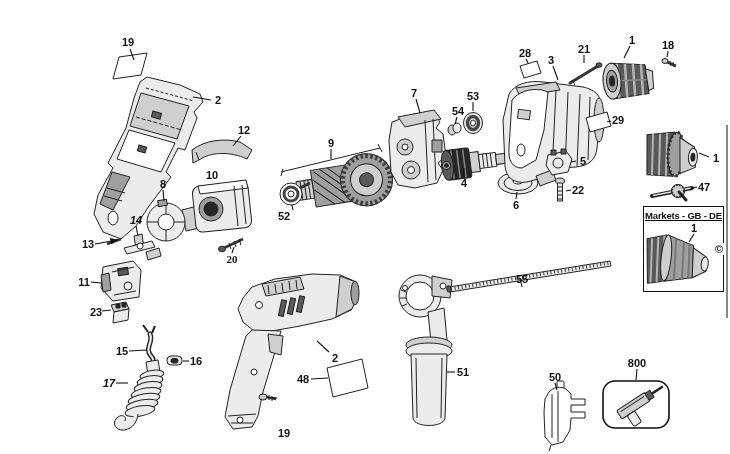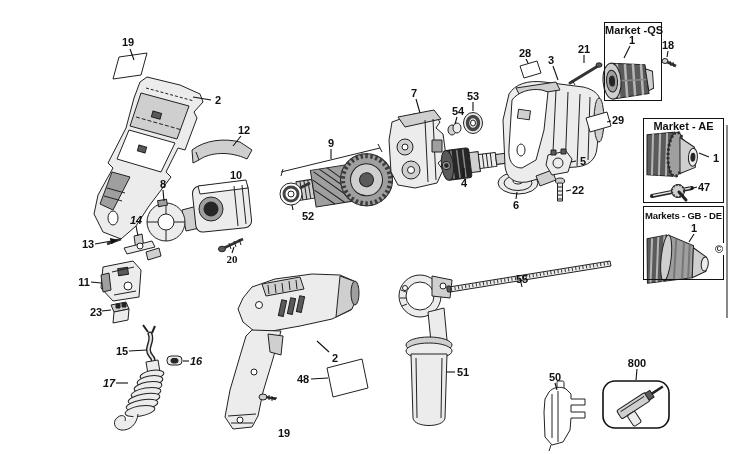--- a/index.html
+++ b/index.html
@@ -5,21 +5,21 @@
   html,body{margin:0;padding:0;background:#fff;}
   .page{position:relative;width:730px;height:454px;background:#fff;overflow:hidden;
         font-family:"Liberation Sans",sans-serif;}
   .art{position:absolute;left:0;top:0;width:730px;height:454px;}
   .box{position:absolute;border:1.6px solid #111;background:transparent;text-align:center;box-sizing:border-box;}
   .box-title{display:block;font-weight:bold;color:#111;padding-top:1px;white-space:nowrap;}
   .box-qs{left:604px;top:22px;width:58px;height:79px;}
   .box-qs .box-title{font-size:11px;}
   .box-ae{left:643px;top:118px;width:81px;height:85px;}
   .box-ae .box-title{font-size:11px;}
-  .box-gbde{left:643px;top:206px;width:81px;height:74px;}
+  .box-gbde{left:643px;top:206px;width:81px;height:86px;text-decoration:underline;}
   .box-gbde .box-title{font-size:9.5px;letter-spacing:-0.2px;padding-top:3px;}
   .callout{position:absolute;transform:translate(-50%,-50%);font-weight:bold;font-size:11px;color:#111;white-space:nowrap;}
   .copyright{position:absolute;left:714px;top:243px;font-size:11px;font-weight:bold;color:#222;background:#fff;padding:0 1px;}
   svg .ln{stroke:#222;stroke-width:1;fill:none;}
   svg .f0{fill:#fff;}  svg .f1{fill:#ececec;} svg .f2{fill:#cfcfcf;}
   svg .f3{fill:#9f9f9f;} svg .f4{fill:#5a5a5a;} svg .f5{fill:#262626;}
   svg .f0,svg .f1,svg .f2,svg .f3,svg .f4,svg .f5{stroke:#222;stroke-width:1;stroke-linejoin:round;}
 </style>
 </head>
 <body>
@@ -377,46 +377,40 @@
         <line x1="329" y1="352" x2="317" y2="341" stroke="#111" stroke-width="1.1"></line>
         <line x1="311" y1="379" x2="328" y2="378" stroke="#111" stroke-width="1.1"></line>
         <line x1="277" y1="398" x2="272" y2="398" stroke="#111" stroke-width="1.1"></line>
         <line x1="455" y1="372" x2="447" y2="372" stroke="#111" stroke-width="1.1"></line>
         <line x1="522" y1="287" x2="520" y2="278" stroke="#111" stroke-width="1.1"></line>
         <line x1="555" y1="383" x2="557" y2="390" stroke="#111" stroke-width="1.1"></line>
         <line x1="637" y1="369" x2="636" y2="380" stroke="#111" stroke-width="1.1"></line>
       </g>
   </svg>
 
-  <div class="box box-qs">
-    <span class="box-title">Market -QS</span>
-  </div>
-  <div class="box box-ae">
-    <span class="box-title">Market - AE</span>
-  </div>
   <div class="box box-gbde">
     <span class="box-title">Markets - GB - DE</span>
   </div>
 
   <div id="callouts">
       <div class="callout" style="left: 128px; top: 42px;">19</div>
       <div class="callout" style="left: 218px; top: 100px;">2</div>
       <div class="callout" style="left: 244px; top: 130px;">12</div>
       <div class="callout" style="left: 163px; top: 184px;">8</div>
-      <div class="callout" style="left: 212px; top: 175px; margin-left: 24px;">10</div>
+      <div class="callout" style="left: 212px; top: 175px;">10</div>
       <div class="callout" style="left: 136px; top: 220px; font-style: italic;">14</div>
       <div class="callout" style="left: 88px; top: 244px;">13</div>
       <div class="callout" style="left: 84px; top: 282px;">11</div>
       <div class="callout" style="left: 96px; top: 312px;">23</div>
       <div class="callout" style="left: 122px; top: 351px;">15</div>
-      <div class="callout" style="left: 196px; top: 361px; font-style: italic;">16</div>
+      <div class="callout" style="left: 196px; top: 361px;">16</div>
       <div class="callout" style="left: 109px; top: 383px; font-style: italic;">17</div>
       <div class="callout" style="left: 232px; top: 259px; font-family: Liberation Serif, serif;">20</div>
       <div class="callout" style="left: 331px; top: 143px;">9</div>
-      <div class="callout" style="left: 308px; top: 216px;">52</div>
+      <div class="callout" style="left: 284px; top: 216px;">52</div>
       <div class="callout" style="left: 414px; top: 93px;">7</div>
       <div class="callout" style="left: 458px; top: 111px;">54</div>
       <div class="callout" style="left: 473px; top: 96px;">53</div>
       <div class="callout" style="left: 464px; top: 183px;">4</div>
       <div class="callout" style="left: 516px; top: 205px;">6</div>
       <div class="callout" style="left: 525px; top: 53px;">28</div>
       <div class="callout" style="left: 551px; top: 60px;">3</div>
       <div class="callout" style="left: 584px; top: 49px;">21</div>
       <div class="callout" style="left: 618px; top: 120px;">29</div>
       <div class="callout" style="left: 583px; top: 161px;">5</div>

